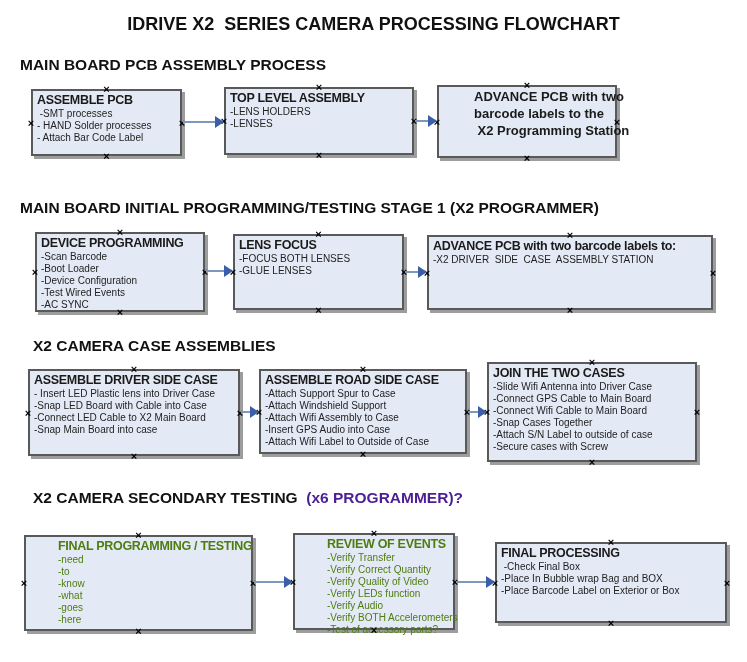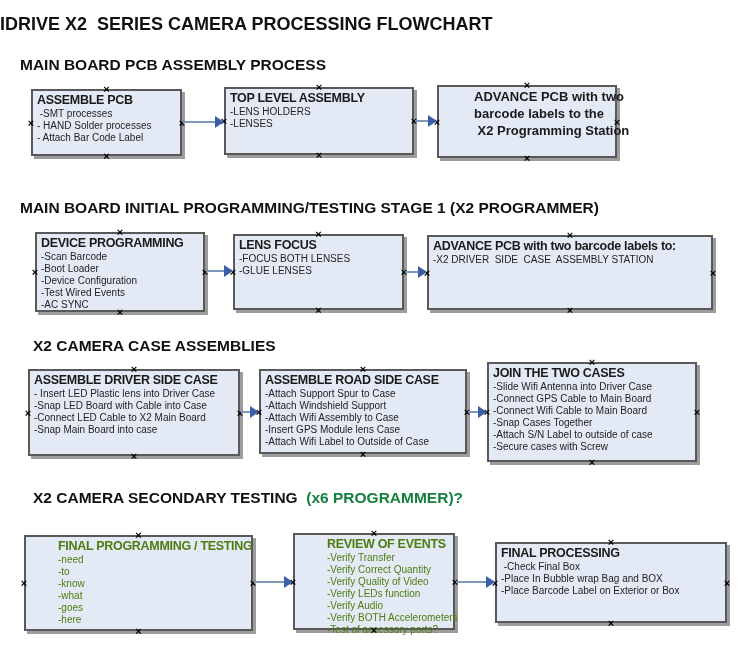--- a/index.html
+++ b/index.html
@@ -1,29 +1,29 @@
 <!DOCTYPE html>
 <html><head>
 <meta charset="utf-8">
 <style>
   html,body { margin:0; padding:0; background:#ffffff; }
   #canvas {
     position:relative; width:747px; height:662px; background:#ffffff;
     font-family:"Liberation Sans", sans-serif; overflow:hidden; color:#1a1a1a;
   }
   #page-title {
-    position:absolute; top:14px; left:0; width:747px; 
+    position:absolute; top:14px; left:0; width:747px; text-align:center;
     font-size:18px; font-weight:bold; white-space:pre; color:#111;
   }
   .sheading { position:absolute; font-size:15.5px; font-weight:bold; white-space:pre; color:#111; }
   #heading-1 { left:20px; top:56px; }
   #heading-2 { left:20px; top:199px; }
   #heading-3 { left:33px; top:337px; }
   #heading-4 { left:33px; top:489px; }
-  .redtxt { color:#15803d; }
+  .redtxt { color:#4c1d95; }
 
   .fbox {
     position:absolute; box-sizing:border-box;
     background:#e4eaf5; border:2px solid #595959;
     box-shadow:3px 3px 0 #9d9d9d;
     padding:1px 4px 0 4px;
   }
   .btitle { font-size:12.5px; font-weight:bold; line-height:16px; letter-spacing:-0.3px; white-space:nowrap; }
   .btitle-line { font-size:13px; font-weight:bold; line-height:17px; white-space:pre;margin-left:31px; }
   .bitem { font-size:10px; line-height:12px; white-space:pre; color:#222; }
@@ -156,21 +156,21 @@
 
   <div class="fbox" id="box-c2">
     <span class="anch t">×</span>
     <span class="anch b">×</span>
     <span class="anch l">×</span>
     <span class="anch r">×</span>
     <div class="btitle">ASSEMBLE ROAD SIDE CASE</div>
     <div class="bitem">-Attach Support Spur to Case</div>
     <div class="bitem">-Attach Windshield Support</div>
     <div class="bitem">-Attach Wifi Assembly to Case</div>
-    <div class="bitem">-Insert GPS Module lens Case</div>
+    <div class="bitem">-Insert GPS Audio into Case</div>
     <div class="bitem">-Attach Wifi Label to Outside of Case</div>
   </div>
 
   <div class="fbox" id="box-c3">
     <span class="anch t">×</span>
     <span class="anch b">×</span>
     <span class="anch l">×</span>
     <span class="anch r">×</span>
     <div class="btitle">JOIN THE TWO CASES</div>
     <div class="bitem">-Slide Wifi Antenna into Driver Case</div>

